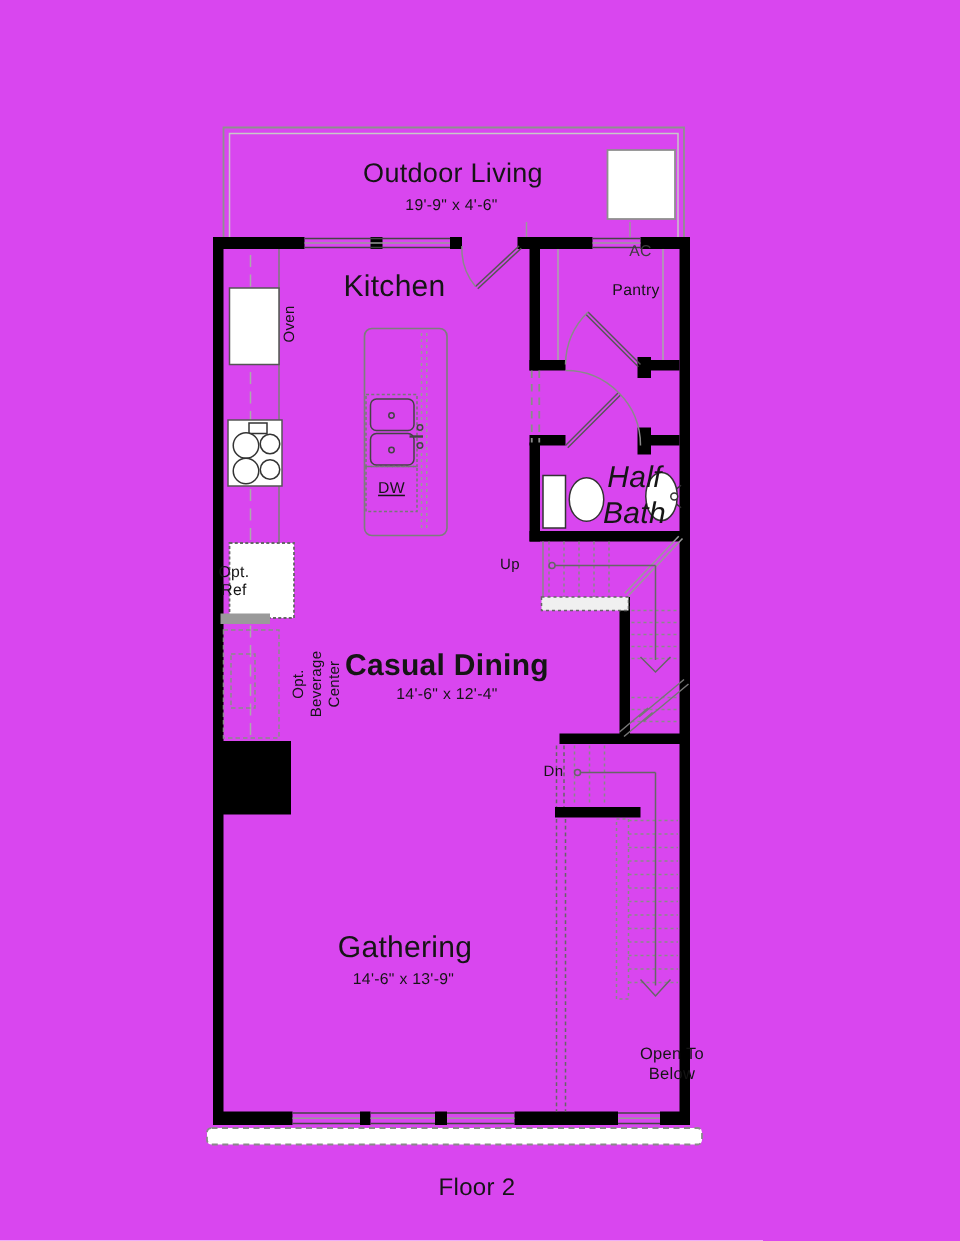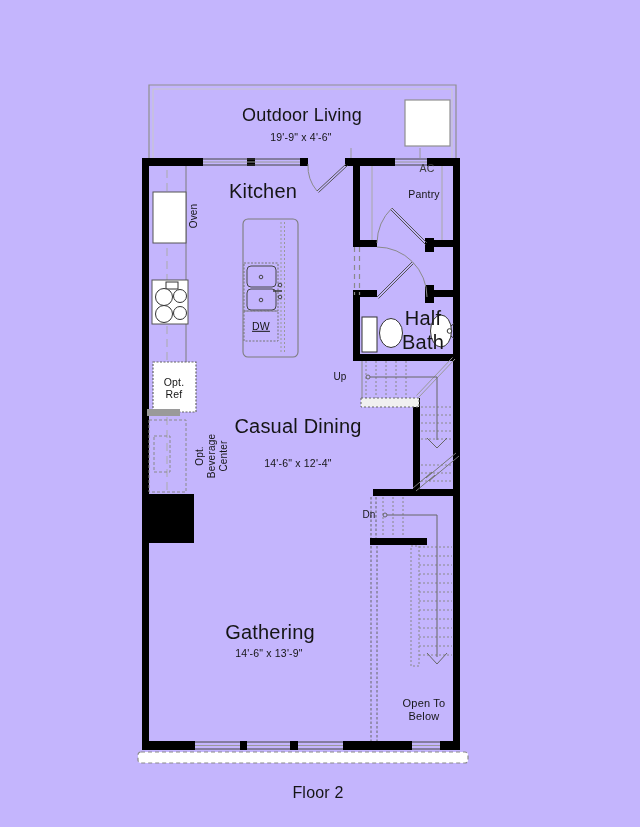--- a/index.html
+++ b/index.html
@@ -1,25 +1,25 @@
 <!DOCTYPE html>
 <html><head>
 <meta charset="utf-8">
 <style>
   html,body{margin:0;padding:0;background:#fff;}
-  .canvas{position:relative;width:640px;height:827px;background:#c4b5fd;overflow:hidden;
+  .canvas{position:relative;width:640px;height:827px;background:#d946ef;overflow:hidden;
           font-family:"Liberation Sans", sans-serif;}
   svg{position:absolute;left:0;top:0;}
   .lbl{position:absolute;transform:translate(-50%,-50%);color:#151515;text-align:center;
        white-space:pre-line;line-height:1.18;letter-spacing:0.2px;}
   .rot{transform:translate(-50%,-50%) rotate(-90deg);}
   .fs22{font-size:16px;}
   .fs18{font-size:18px;}
   .fs17{font-size:20px;}
-  .fs11{font-size:11px;}
+  .fs11{font-size:11px;margin-left:24px;}
   .fs10{font-size:10.5px;}
   .fs9{font-size:10px;}
   .gray{color:#3c3c3c;margin-top:45px;}
 </style>
 </head>
 <body>
 
 <div class="canvas">
 
 <svg width="640" height="827" viewBox="0 0 640 827">
@@ -248,33 +248,33 @@
 
 <div class="lbl fs18" style="left:302px;top:116px;">Outdoor Living</div>
 <div class="lbl fs10" style="left:301px;top:137px;">19'-9" x 4'-6"</div>
 <div class="lbl fs10 gray" style="left:427px;top:123px;">AC</div>
 
 <div class="lbl fs17" style="left:263px;top:192px;">Kitchen</div>
 <div class="lbl fs10" style="left:424px;top:194px;">Pantry</div>
 <div class="lbl rot fs9" style="left:194px;top:216px;">Oven</div>
 <div class="lbl fs10" style="left:261px;top:326px;text-decoration:underline;">DW</div>
 
-<div class="lbl fs17" style="left:423px;top:331px;">Half
+<div class="lbl fs17" style="left:423px;top:331px;font-style:italic;">Half
 Bath</div>
 
-<div class="lbl fs10" style="left:174px;top:388px;">Opt.
+<div class="lbl fs10" style="left:156px;top:388px;">Opt.
 Ref</div>
 <div class="lbl rot fs9" style="left:212px;top:456px;">Opt.
 Beverage
 Center</div>
 
 <div class="lbl fs9" style="left:340px;top:377px;">Up</div>
 <div class="lbl fs9" style="left:369px;top:515px;text-align:center;">Dn</div>
 
-<div class="lbl fs17" style="left:298px;top:427px;">Casual Dining</div>
+<div class="lbl fs17" style="left:298px;top:445px;font-weight:bold;">Casual Dining</div>
 <div class="lbl fs10" style="left:298px;top:463px;">14'-6" x 12'-4"</div>
 
 <div class="lbl fs17" style="left:270px;top:633px;">Gathering</div>
 <div class="lbl fs10" style="left:269px;top:653px;">14'-6" x 13'-9"</div>
 
 <div class="lbl fs11" style="left:424px;top:710px;">Open To
 Below</div>
 
 <div class="lbl fs22" style="left:318px;top:793px;">Floor 2</div>
 

